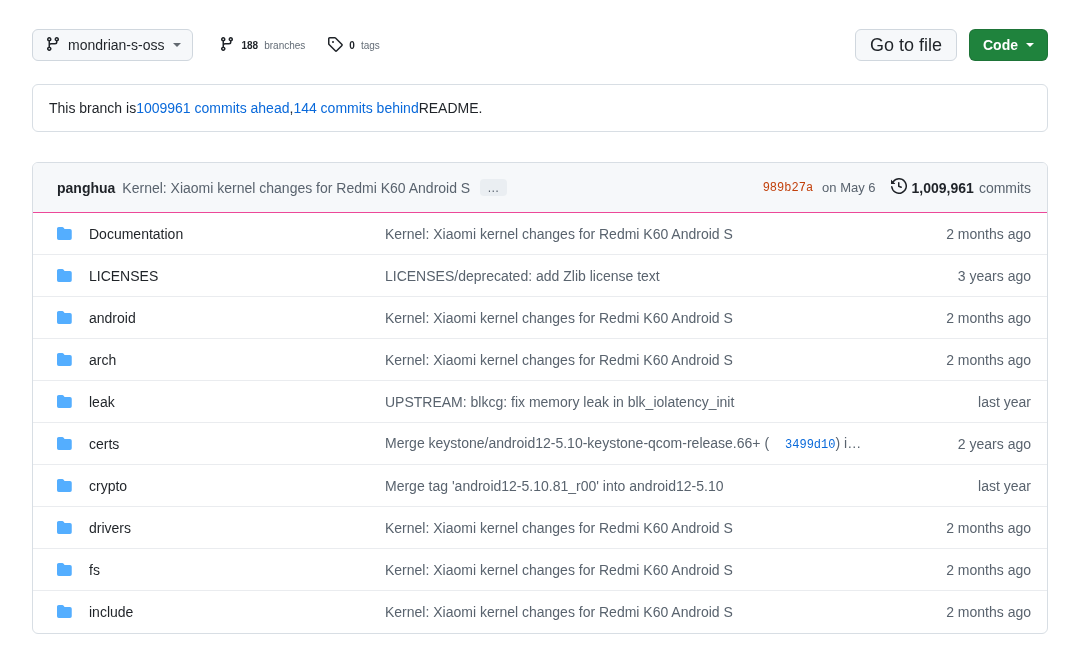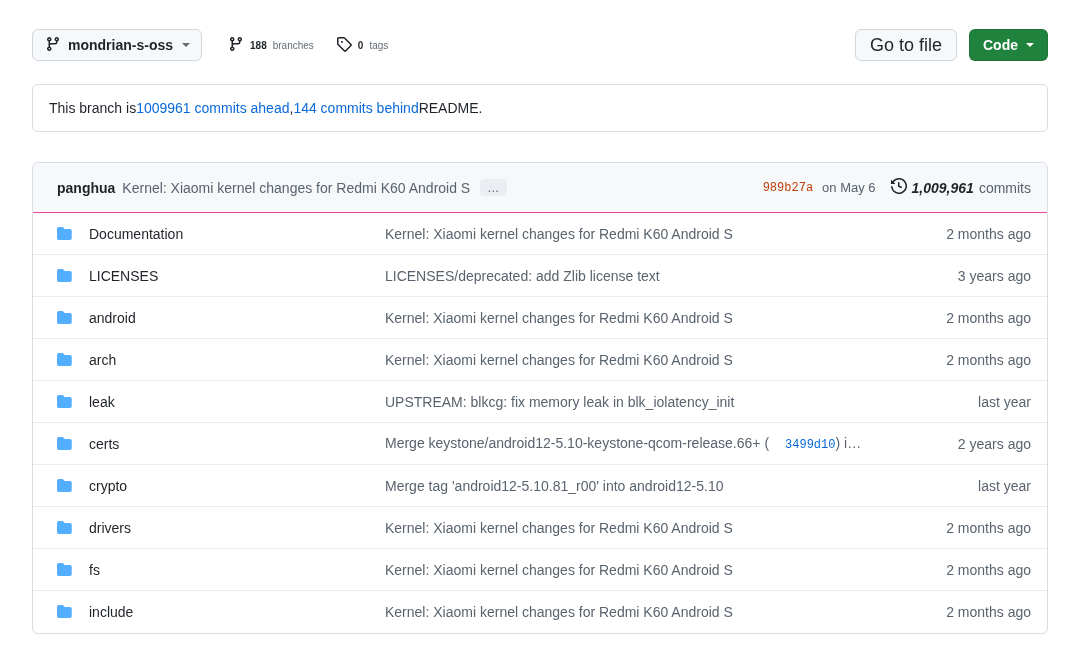--- a/index.html
+++ b/index.html
@@ -29,21 +29,21 @@
   .branch-btn {
     display: inline-flex;
     align-items: center;
     gap: 7px;
     height: 32px;
     padding: 0 11px 0 12px;
     border: 1px solid #d0d7de;
     border-radius: 6px;
     background: #f6f8fa;
     font-size: 14px;
-    font-weight: bold;
+    font-weight: normal;
     color: #1f2328;
     box-sizing: border-box;
     cursor: pointer;
   }
   .branch-btn .caret {
     width: 0; height: 0;
     border-left: 4px solid transparent;
     border-right: 4px solid transparent;
     border-top: 4px solid #626970;
     margin-left: 2px;
@@ -193,21 +193,20 @@
     align-items: center;
     gap: 5px;
     margin-left: 6px;
     color: #59636e;
     font-size: 14px;
     cursor: pointer;
   }
   .commit-count .num {
     font-weight: bold;
     color: #1f2328;
-    font-style: italic;
   }
 
   
   .file-row {
     display: flex;
     align-items: center;
     height: 42px;
     border-bottom: 1px solid #eaecef;
     font-size: 14px;
     box-sizing: border-box;

